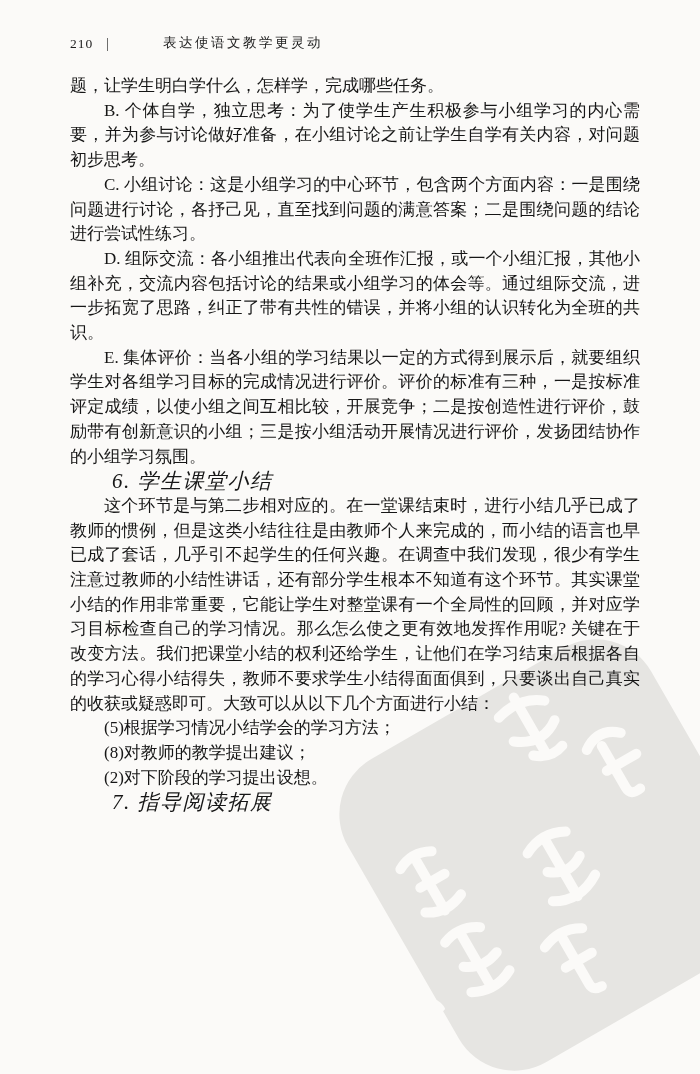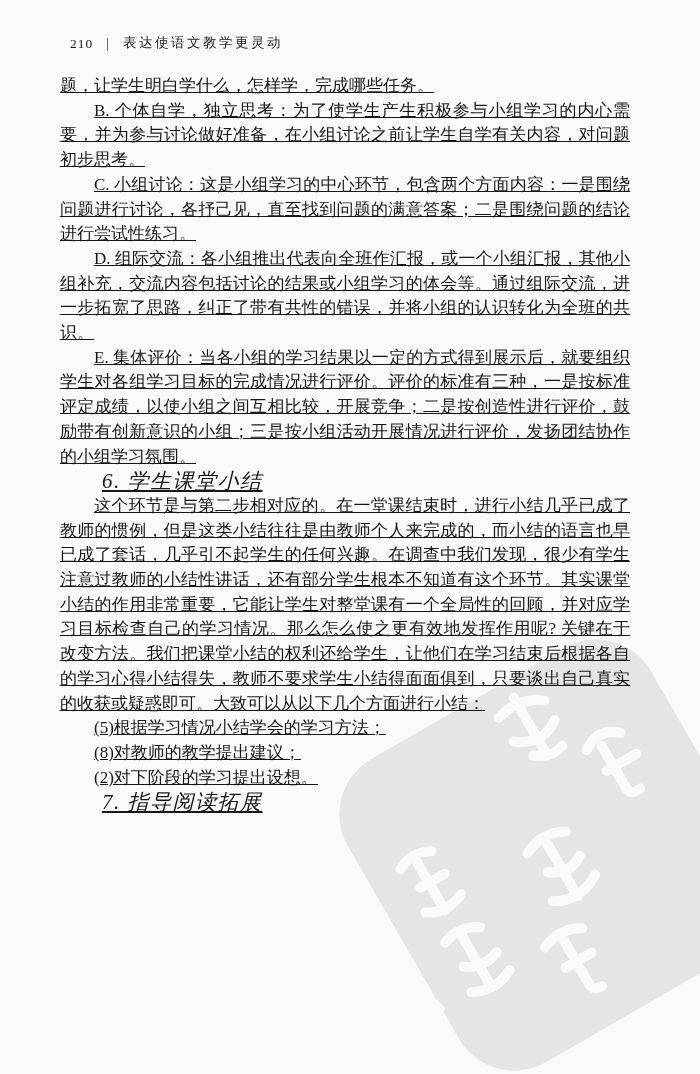--- a/index.html
+++ b/index.html
@@ -46,32 +46,31 @@
     top: 34px;
     left: 70px;
     z-index: 2;
     display: flex;
     align-items: flex-end;
     font-size: 13.5px;
     color: #1d1d1d;
     letter-spacing: 1px;
   }
   .running-head .sep { margin: 0 13px; color: #333; font-size: 14px; }
-  .running-head .title { letter-spacing: 2.5px; font-weight: 500; }
+  .running-head .title { letter-spacing: 2.5px; font-weight: 500; margin-left: 40px; }
 
   
   .body-text {
     position: absolute;
     top: 74px;
-    left: 60px;
+    left: 70px;
     width: 570px;
     z-index: 2;
     font-size: 17px;
     line-height: 24.7px;
-    text-decoration: underline;
   }
   .body-text p { margin: 0; }
   p.paragraph {
     text-indent: 2em;
     text-align: justify;
   }
   p.continuation {
     text-indent: 0;
     text-align: justify;
   }

